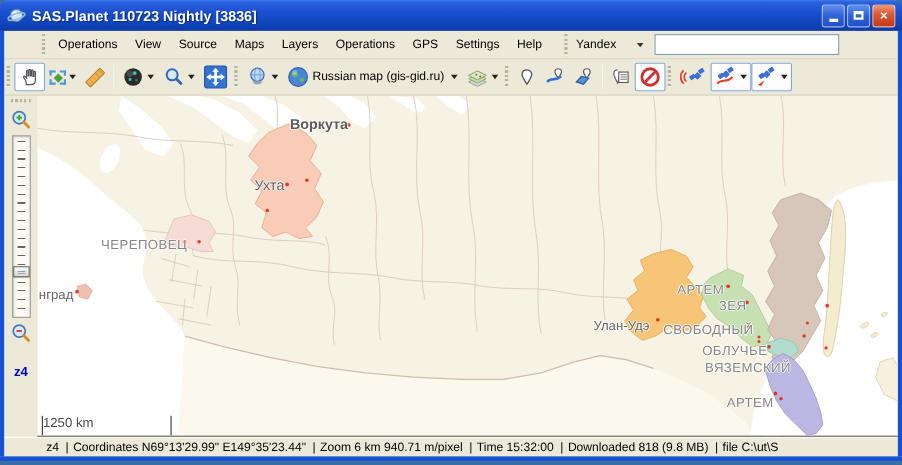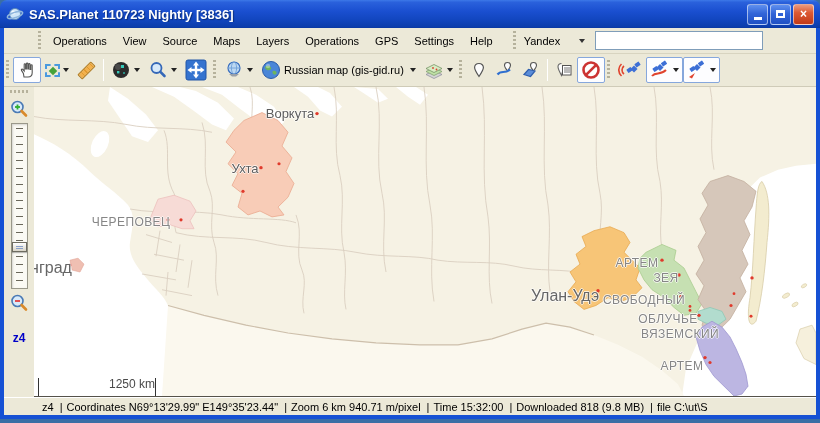--- a/index.html
+++ b/index.html
@@ -64,24 +64,24 @@
     background-image:repeating-linear-gradient(180deg,#8aa0c8 0 1px,transparent 1px 2px); }
   .zlabel { color:#0000c8; font-weight:bold; font-size:12px; margin-top:14px; }
 
   
   .map { position:relative; flex:1; overflow:hidden; background:#f6f2e4; border-bottom:1px solid #55524a; }
   .map svg.terrain { position:absolute; inset:0; width:100%; height:100%; }
   .map-labels { position:absolute; inset:0; pointer-events:none; }
   .map-label { position:absolute; transform:translate(-50%,-50%); white-space:nowrap;
     text-shadow:1px 0 0 rgba(255,255,255,.7),-1px 0 0 rgba(255,255,255,.7),0 1px 0 rgba(255,255,255,.7),0 -1px 0 rgba(255,255,255,.7); }
   .map-label.city { font-size:13px; color:#5c5c5c; }
-  .map-label.city-small { font-size:16px; color:#666; }
+  .map-label.city-small { font-size:12px; color:#666; }
   .map-label.region { font-size:12px; color:#868686; letter-spacing:.4px; }
   .scalebar { position:absolute; left:4px; bottom:0; width:118px; height:18px;
-    border-left:1px solid #333; border-right:1px solid #333; display:flex; align-items:flex-start; justify-content:flex-end; }
+    border-left:1px solid #333; border-right:1px solid #333; display:flex; align-items:flex-start; justify-content:flex-start; }
   .scalebar span { font-size:12px; color:#4a4a4a; line-height:13px; }
 
   
   .statusbar { height:18px; flex:0 0 18px; background:#ece9d8; border-top:1px solid #fff; display:flex; align-items:center;
     font-size:11px; color:#000; padding-left:38px; white-space:nowrap; overflow:hidden; }
   .statusbar .sec { margin-right:6px; }
   .statusbar .sep { margin:0 4px 0 0; }
 </style>
 </head>
 <body>
@@ -379,21 +379,21 @@
               <circle cx="697" cy="222" r="1.6"></circle>
               <circle cx="656" cy="223" r="1.4"></circle>
             <circle cx="656" cy="227" r="1.4"></circle>
               <circle cx="671" cy="275" r="1.7"></circle>
               <circle cx="676" cy="280" r="1.6"></circle>
             <circle cx="717" cy="233" r="1.5"></circle>
               <circle cx="700" cy="210" r="1.4"></circle>
           </g>
         </svg>
         <div class="map-labels">
-            <div class="map-label city" style="left: 256px; top: 26px;">Воркута</div>
+            <div class="map-label city" style="left: 256px; top: 26px; font-weight: bold;">Воркута</div>
             <div class="map-label city" style="left: 211px; top: 81px;">Ухта</div>
             <div class="map-label region" style="left: 97px; top: 135px;">ЧЕРЕПОВЕЦ</div>
             <div class="map-label city-small" style="left: 17px; top: 181px;">нград</div>
             <div class="map-label city-small" style="left: 531px; top: 209px;">Улан-Удэ</div>
             <div class="map-label region" style="left: 603px; top: 176px;">АРТЕМ</div>
             <div class="map-label region" style="left: 632px; top: 191px;">ЗЕЯ</div>
             <div class="map-label region" style="left: 606px; top: 213px; padding-left: 8px;">СВОБОДНЫЙ</div>
             <div class="map-label region" style="left: 634px; top: 232px;">ОБЛУЧЬЕ</div>
             <div class="map-label region" style="left: 646px; top: 247px;">ВЯЗЕМСКИЙ</div>
             <div class="map-label region" style="left: 648px; top: 279px;">АРТЕМ</div>

